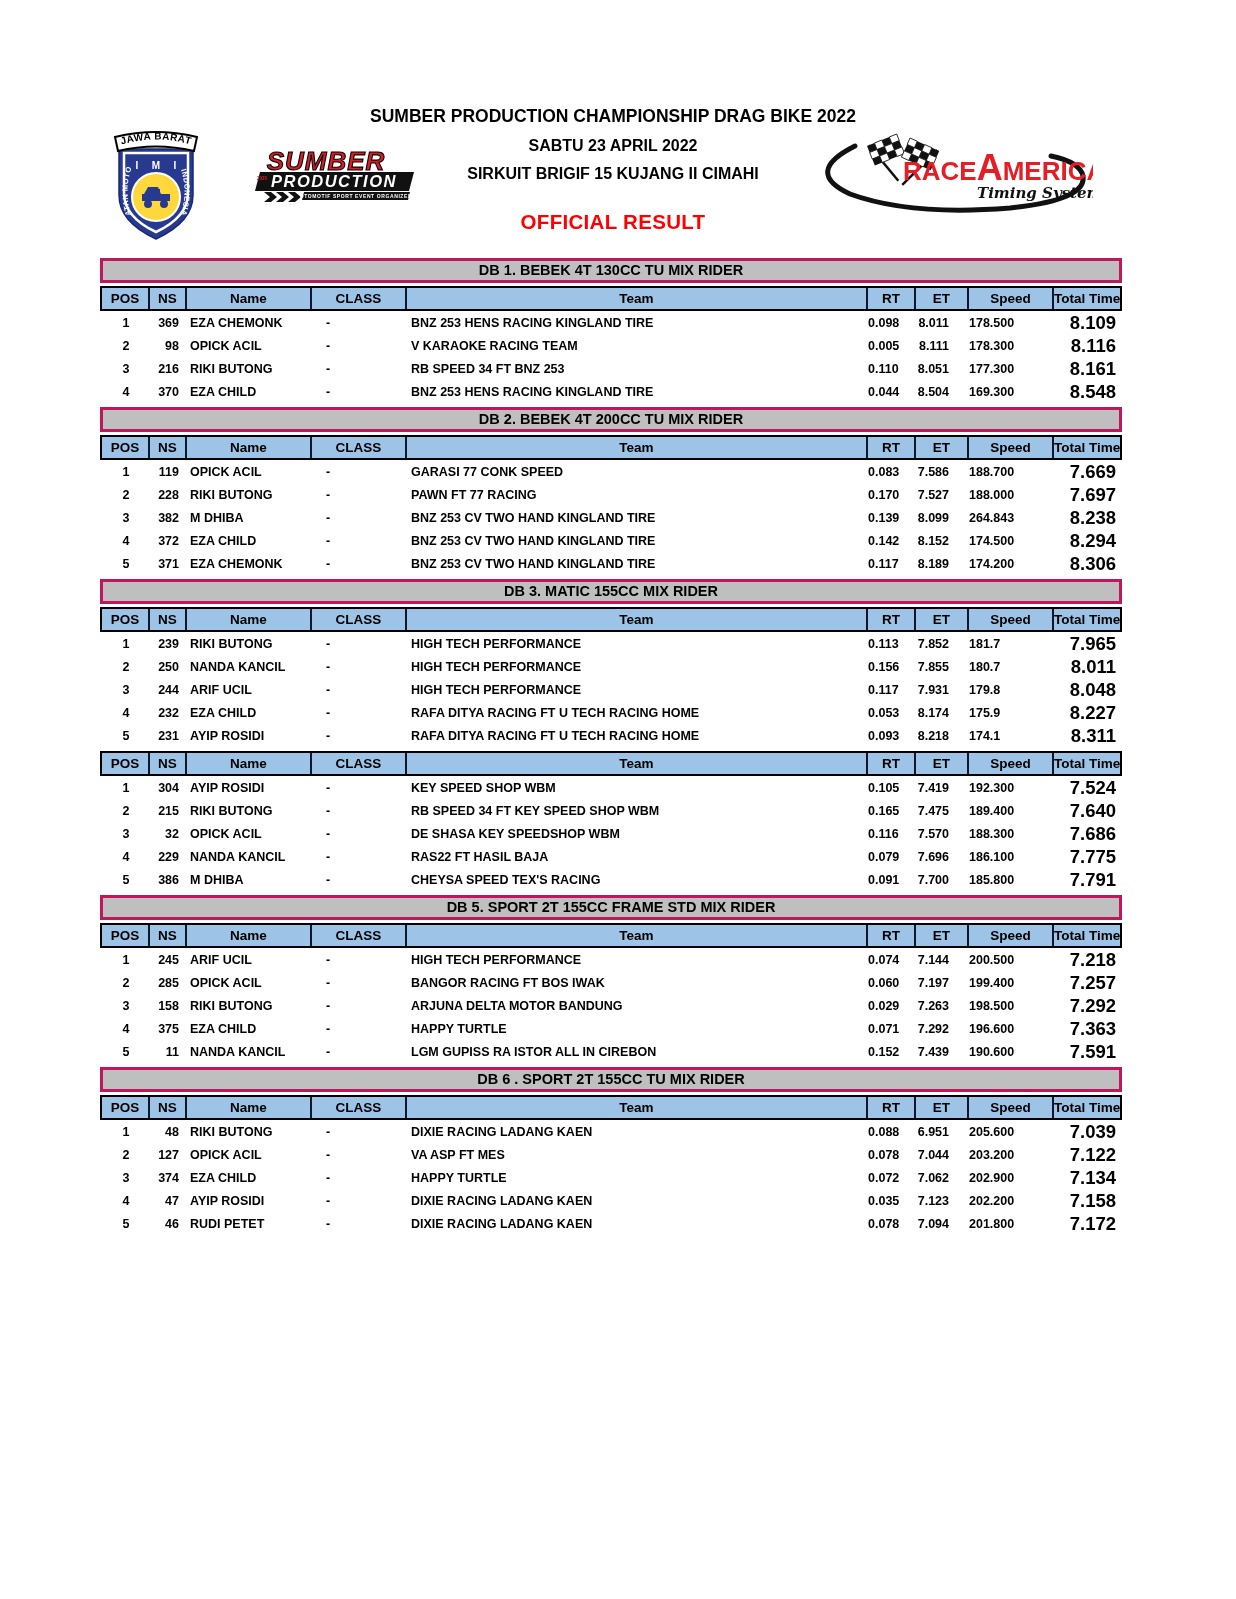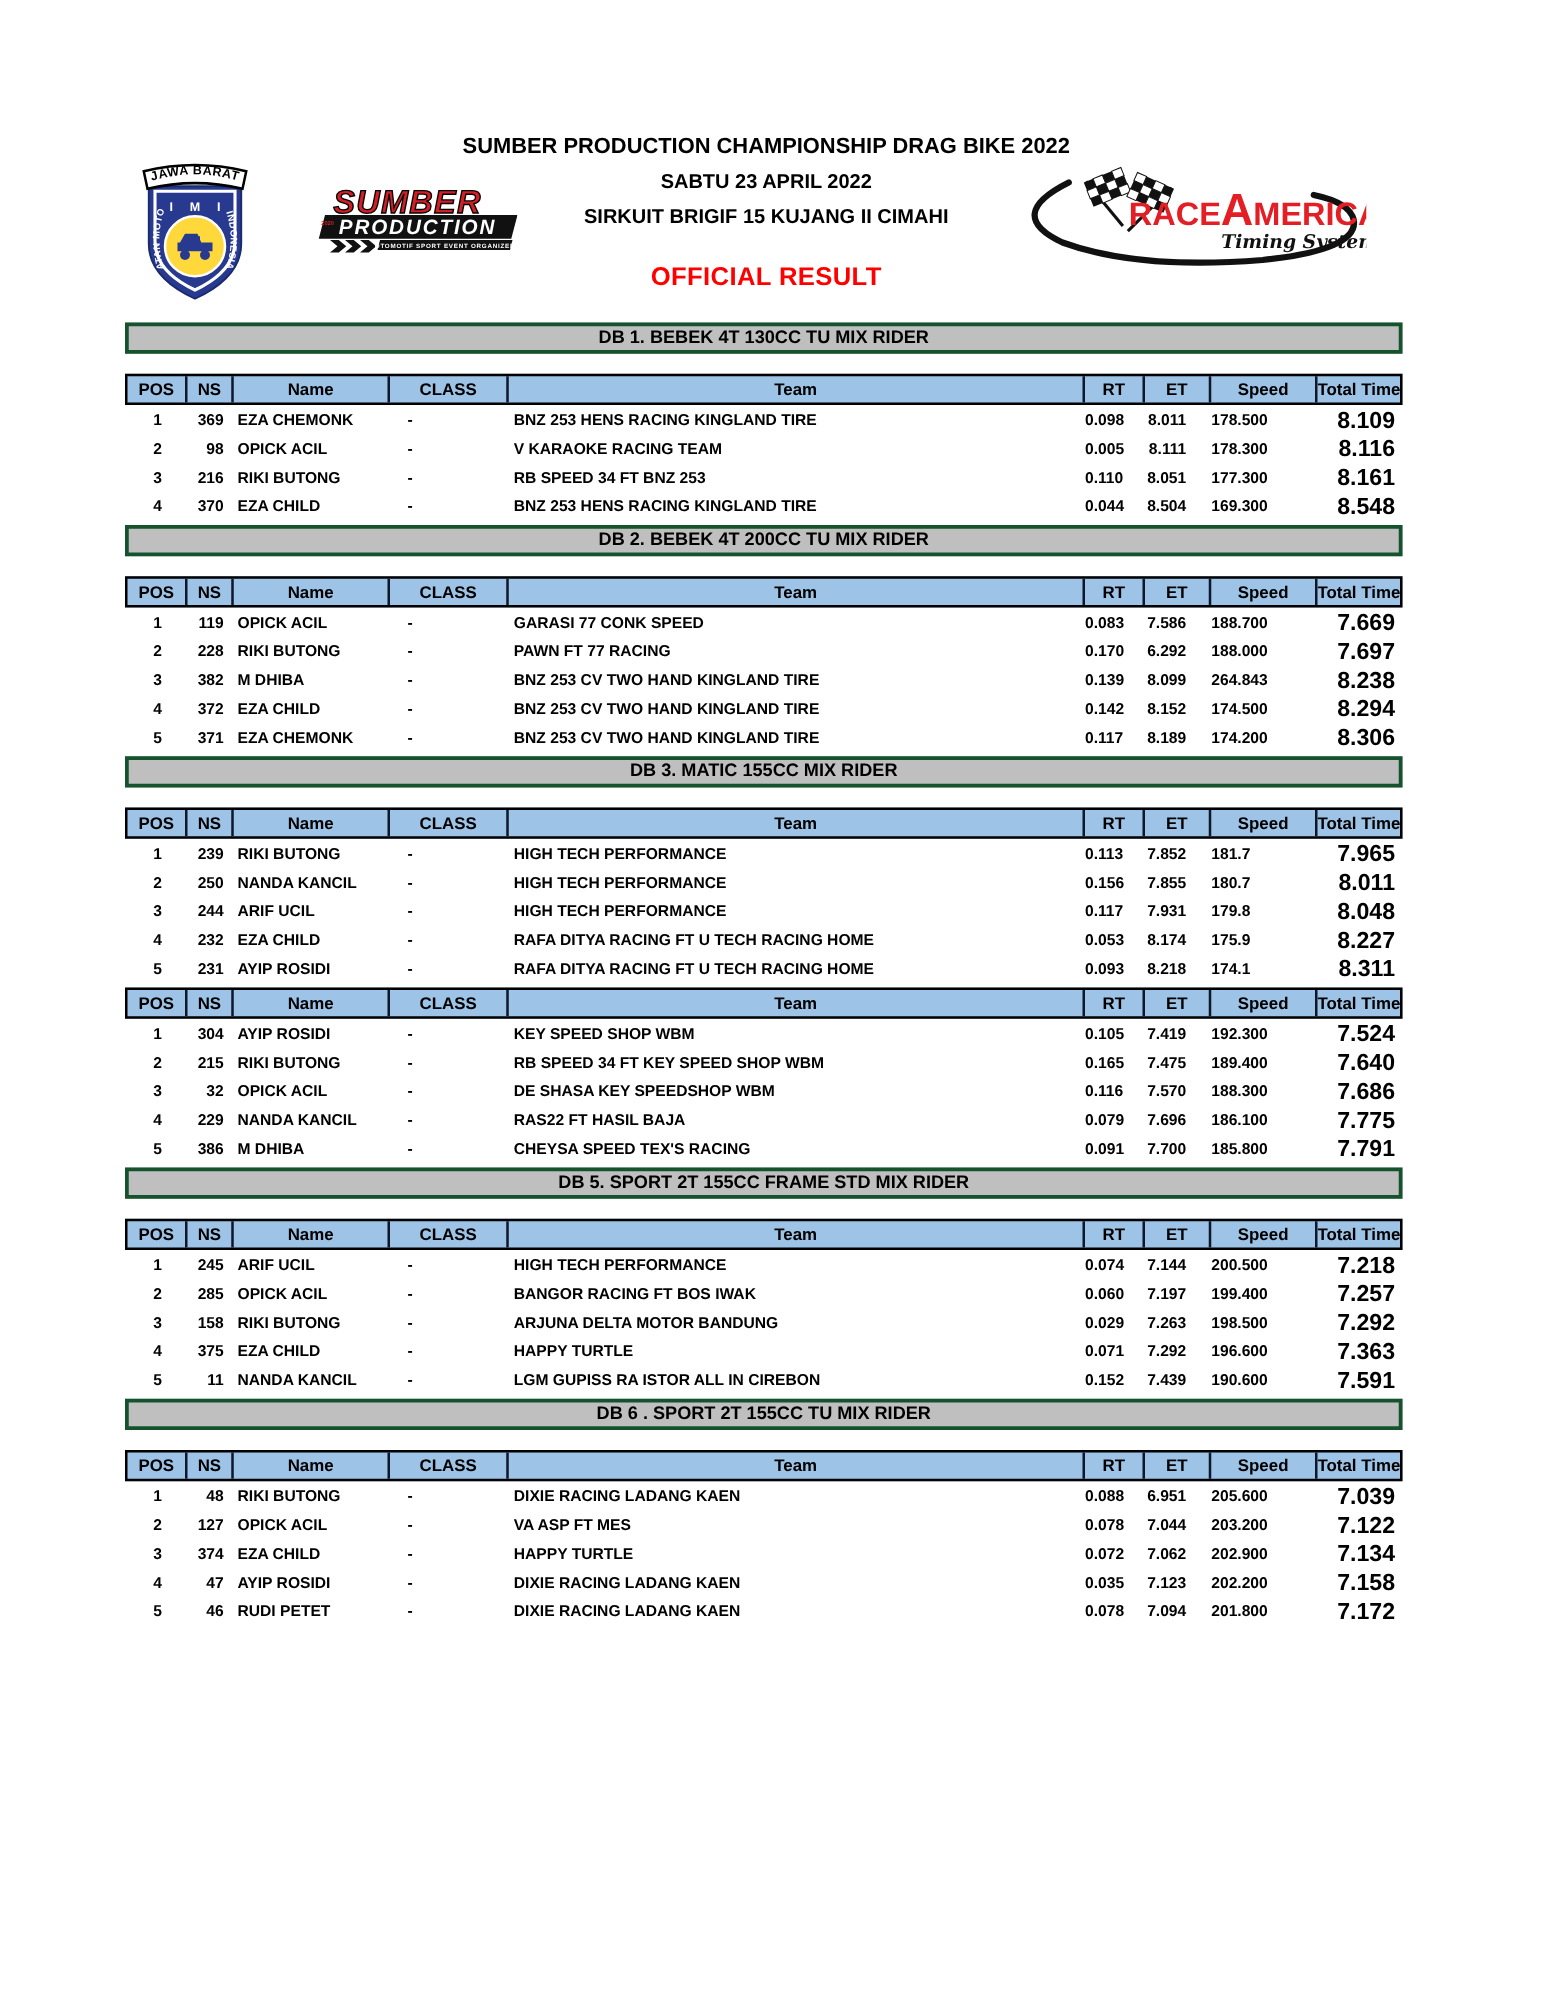--- a/index.html
+++ b/index.html
@@ -14,22 +14,22 @@
   .ht-venue{font-size:16px;margin:0;}
   .ht-official{font-size:20.5px;color:#FF0000;margin-top:27px;letter-spacing:.3px;}
   .logo{position:absolute;}
   .logo-imi{left:110px;top:125px;width:92px;height:118px;}
   .logo-sumber{left:226px;top:146px;width:188px;height:58px;}
   .logo-ra{left:815px;top:130px;width:278px;height:88px;}
   
   .sections{position:absolute;left:100px;top:258px;width:1022px;}
   .section{margin-bottom:4px;}
   .sec-title{
-    box-sizing:border-box;border:3px solid #14532d;background:#BFBFBF;
-    height:25px;line-height:19px;text-align:center;font-size:14.5px;margin-bottom:16px;
+    box-sizing:border-box;border:3px solid #be185d;background:#BFBFBF;
+    height:25px;line-height:19px;text-align:center;font-size:14.5px;margin-bottom:3px;
   }
   .hrow{
     box-sizing:border-box;width:1022px;border:2px solid #000;background:#9DC3E6;
     display:grid;grid-template-columns:48px 37px 125px 95px 461px 48px 53px 85px 66px;
   }
   .hcell{
     box-sizing:border-box;border-right:2px solid #0f172a;height:21px;line-height:21px;
     text-align:center;font-size:13.5px;white-space:nowrap;overflow:hidden;
   }
   .hcell:last-child{border-right:none;}
@@ -240,21 +240,21 @@
             <div class="tcell c7">188.700</div>
             <div class="tcell c8">7.669</div>
           </div>
           <div class="trow">
             <div class="tcell c0">2</div>
             <div class="tcell c1">228</div>
             <div class="tcell c2">RIKI BUTONG</div>
             <div class="tcell c3">-</div>
             <div class="tcell c4">PAWN FT 77 RACING</div>
             <div class="tcell c5">0.170</div>
-            <div class="tcell c6">6.292</div>
+            <div class="tcell c6">7.527</div>
             <div class="tcell c7">188.000</div>
             <div class="tcell c8">7.697</div>
           </div>
           <div class="trow">
             <div class="tcell c0">3</div>
             <div class="tcell c1">382</div>
             <div class="tcell c2">M DHIBA</div>
             <div class="tcell c3">-</div>
             <div class="tcell c4">BNZ 253 CV TWO HAND KINGLAND TIRE</div>
             <div class="tcell c5">0.139</div>

